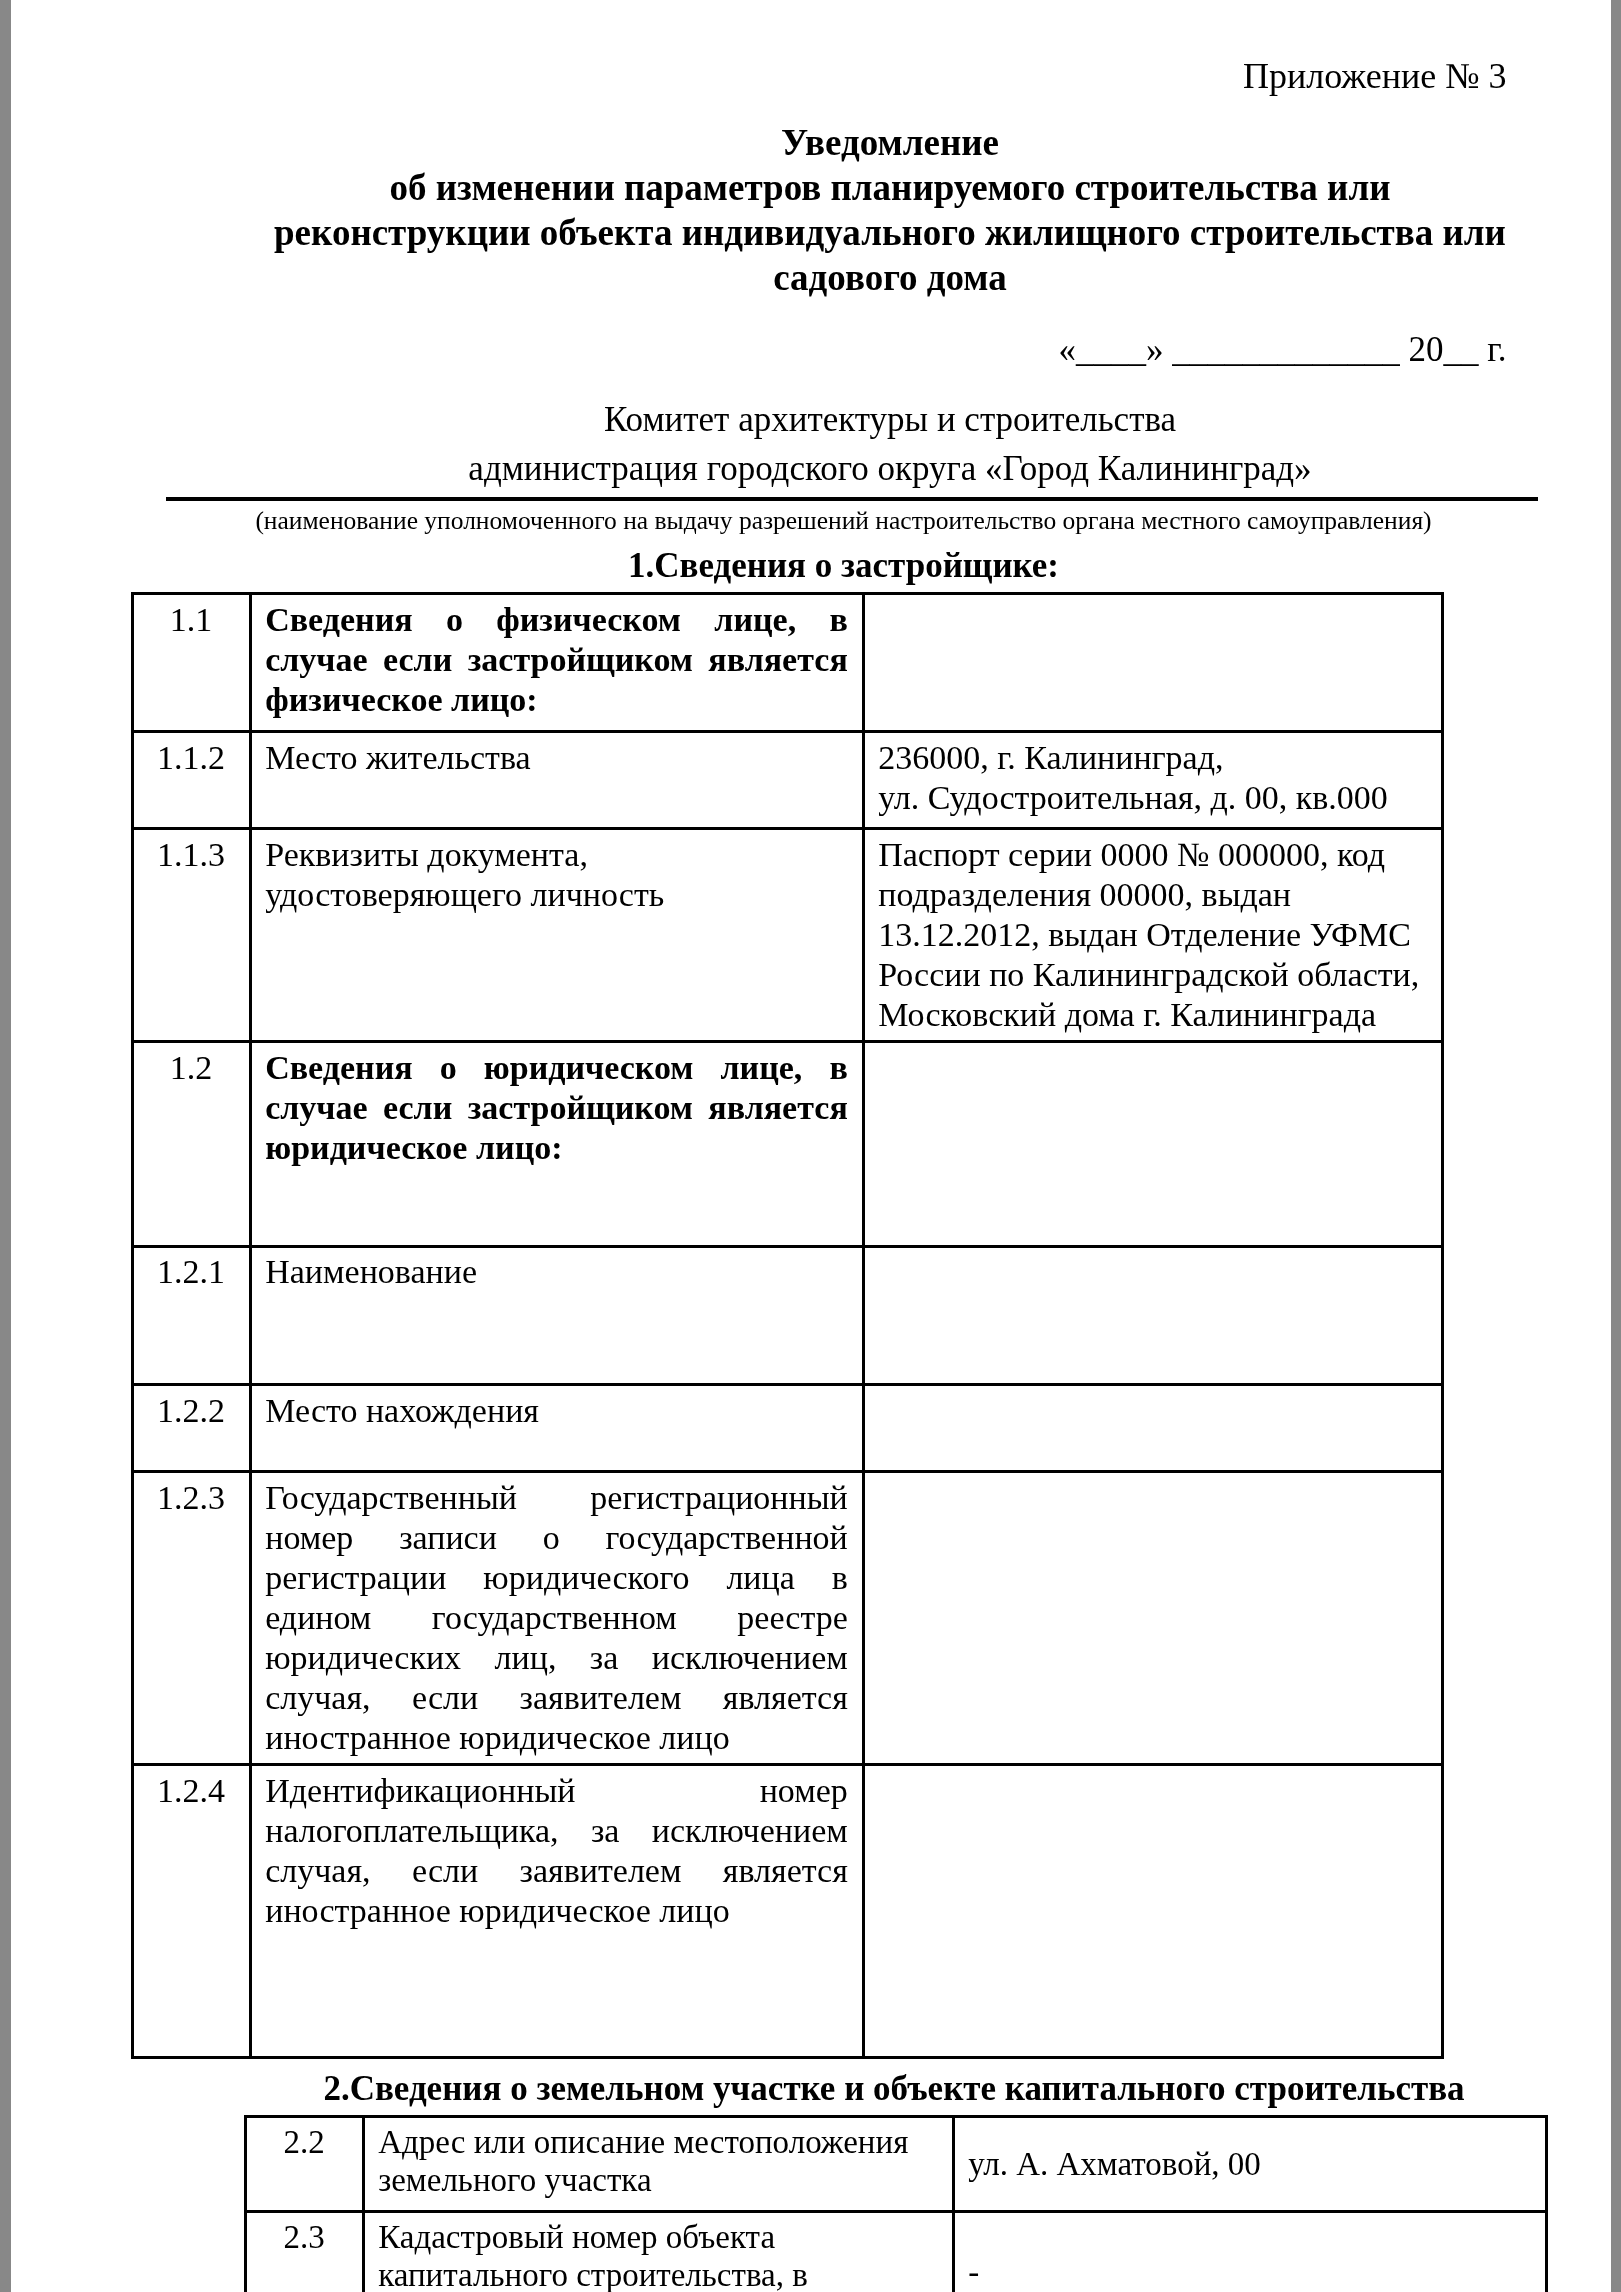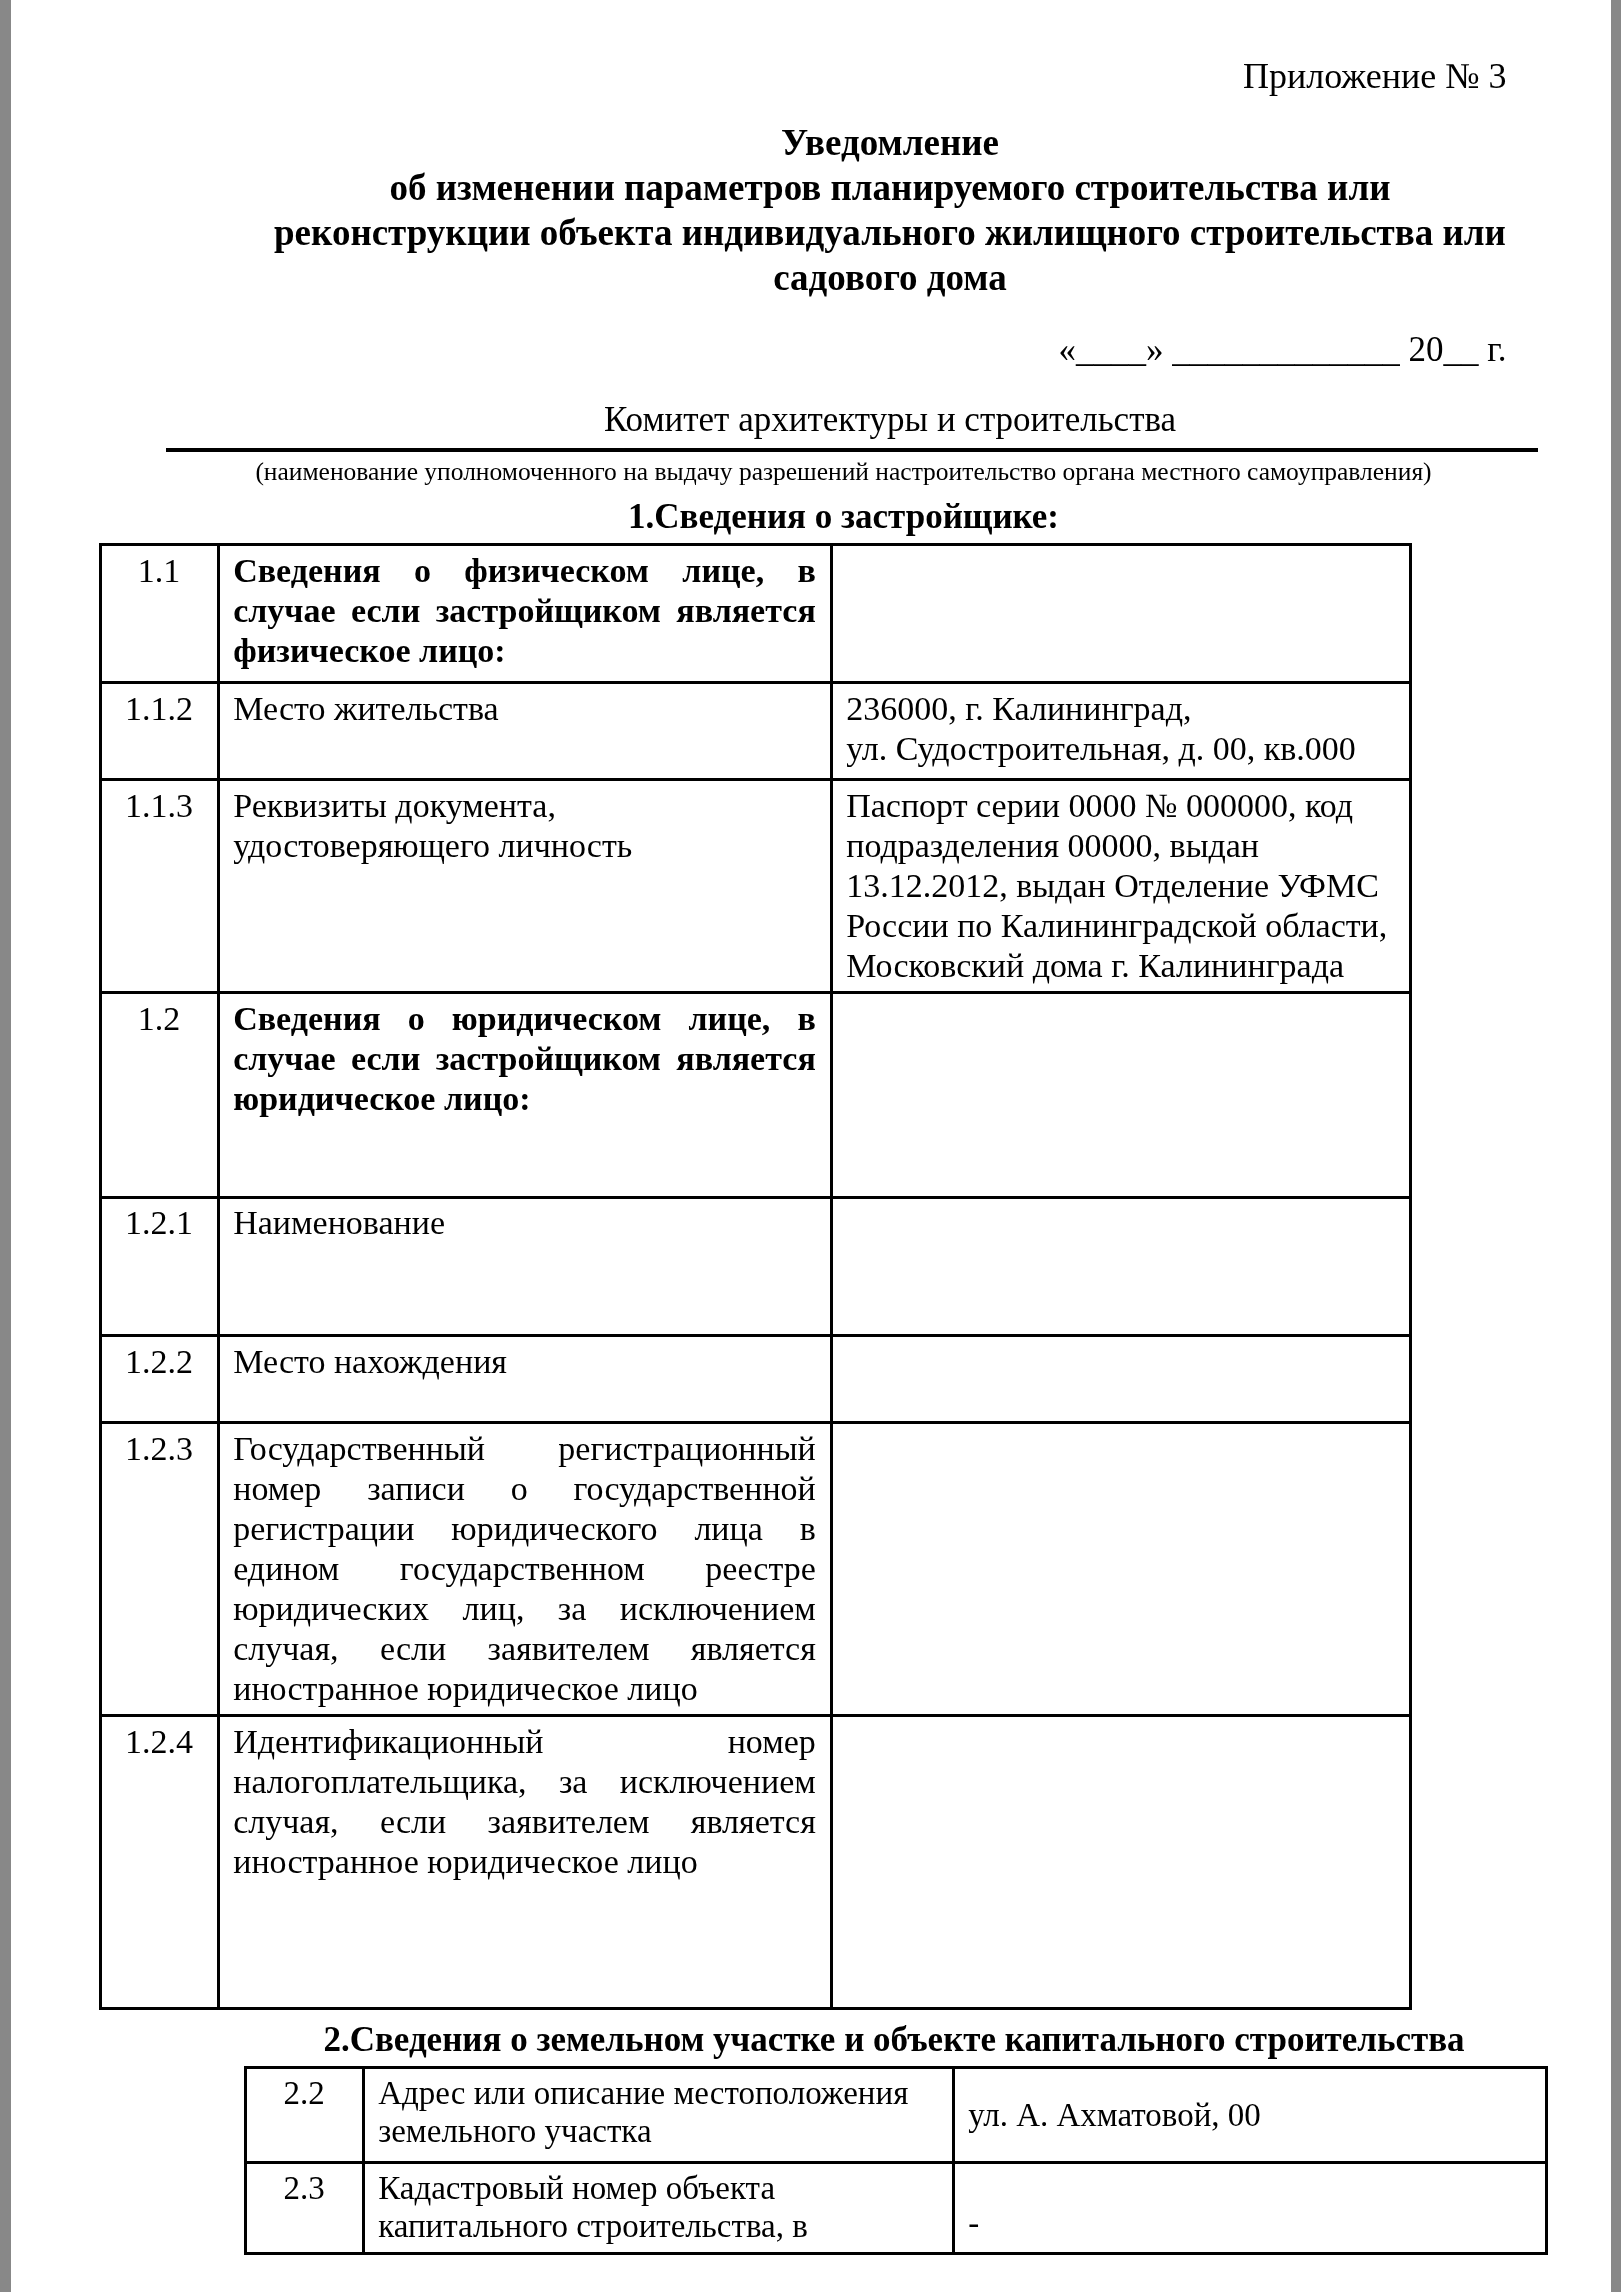--- a/index.html
+++ b/index.html
@@ -55,21 +55,21 @@
     font-size:35px;line-height:43px;
   }
   #s1-heading{margin:7.8px 0 5.9px 147px;width:1372px;}
   #s2-heading{margin:7.8px 0 5.9px 233px;width:1301px;}
   
   table.doc{
     border-collapse:collapse;
     table-layout:fixed;
     font-size:34px;line-height:40px;
   }
-  #table1{margin-left:88px;width:1309px;}
+  #table1{margin-left:120px;width:1309px;}
   #table2{margin-left:233px;width:1301px;font-size:33px;line-height:38px;}
   table.doc td{
     border:3.9px solid #000;
     vertical-align:top;
     padding:4.9px 13.7px 4.9px 13.7px;
     overflow:hidden;
   }
   table.doc td.num{
     text-align:center;
     padding-left:2px;padding-right:2px;
@@ -112,20 +112,21 @@
     <span class="title-line">Уведомление</span>
     <span class="title-line">об изменении параметров планируемого строительства или</span>
     <span class="title-line">реконструкции объекта индивидуального жилищного строительства или</span>
     <span class="title-line">садового дома</span>
   </div>
 
   <div class="date-line">«____» _____________ 20__ г.</div>
 
   <div class="authority">
     <span class="authority-line">Комитет архитектуры и строительства</span>
+    <span class="authority-line">администрация городского округа «Город Калининград»</span>
   </div>
 
   <div class="rule"></div>
 
   <div class="caption">(наименование уполномоченного на выдачу разрешений настроительство органа местного самоуправления)</div>
 
   <div class="section-heading" id="s1-heading">1.Сведения о застройщике:</div>
 
   <table class="doc" id="table1">
     <colgroup>

